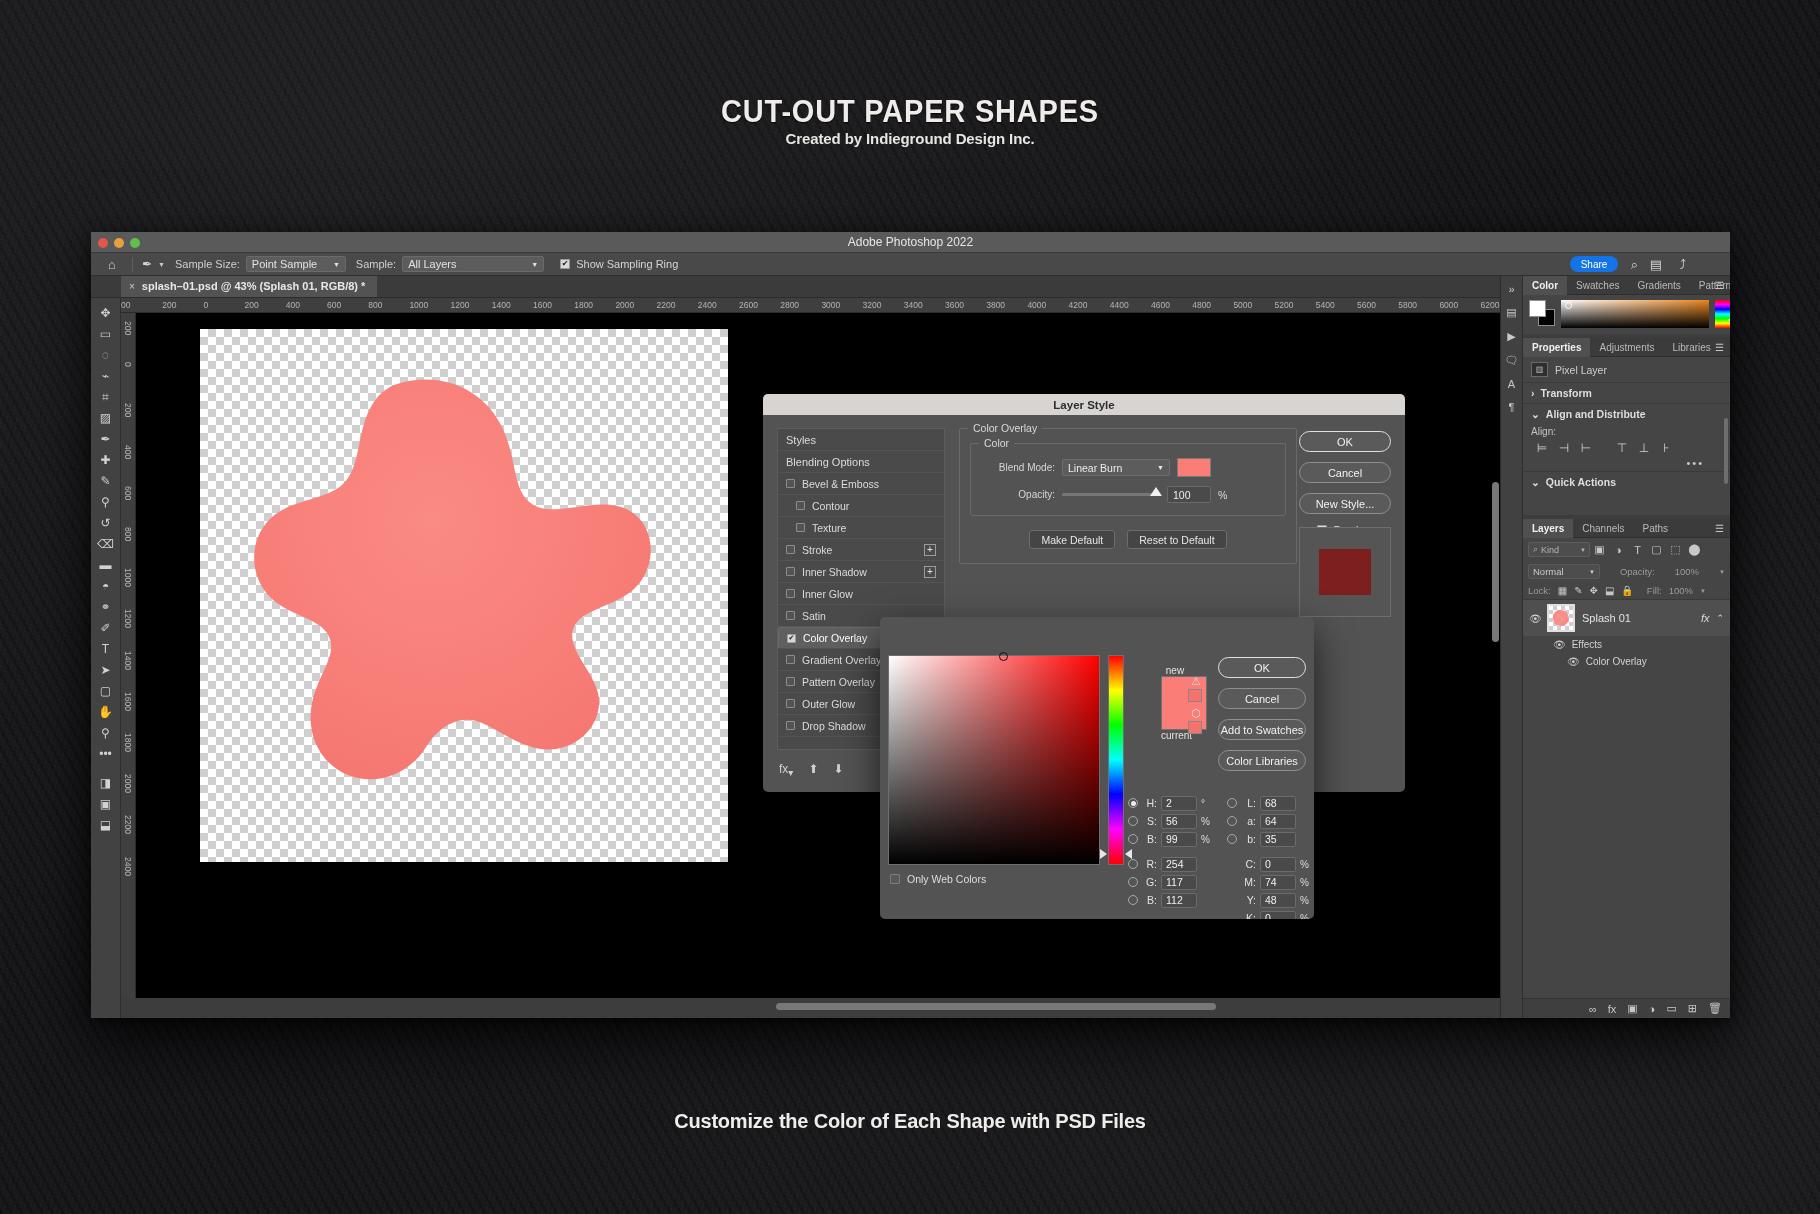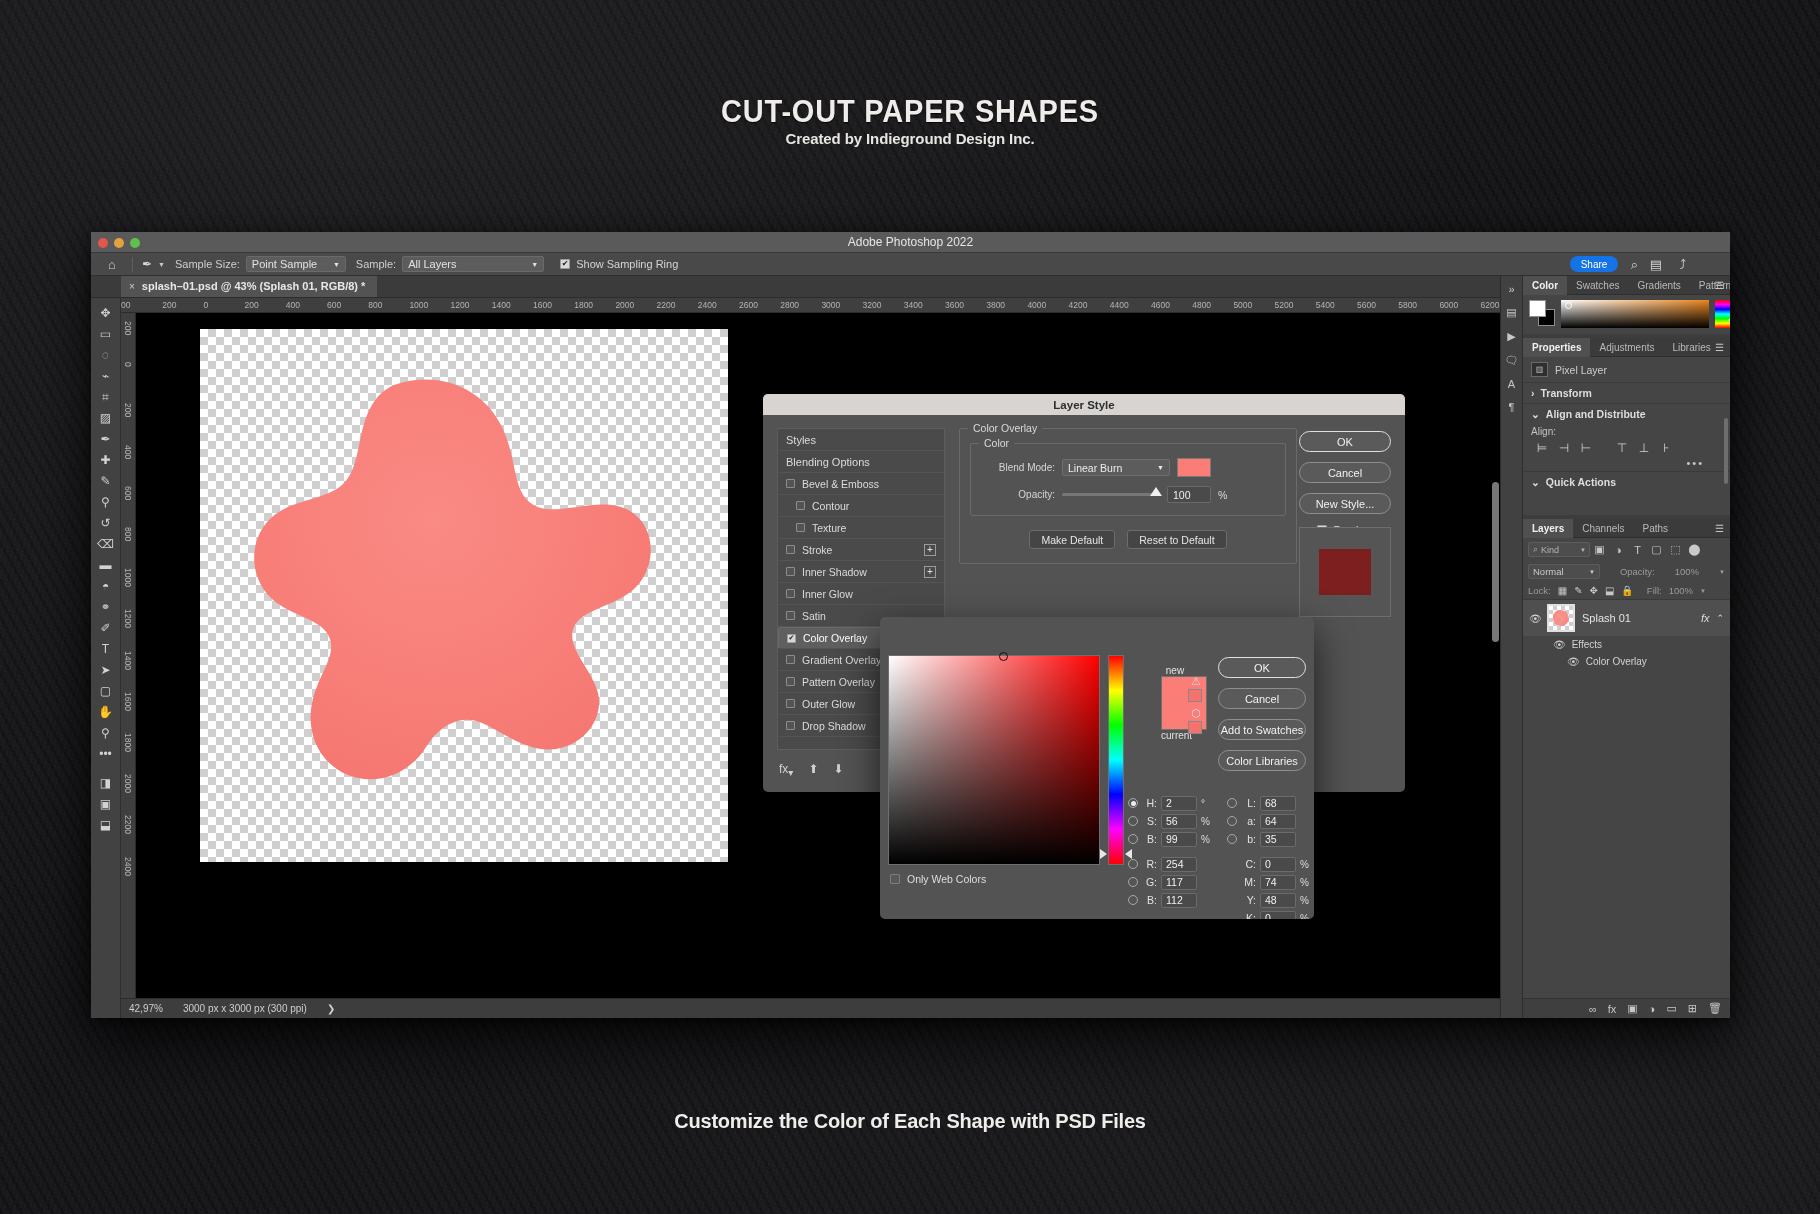--- a/index.html
+++ b/index.html
@@ -500,25 +500,20 @@
           C62,126 98,128 116,112 C136,94 130,58 146,32
           C152,22 159,16 168,12 Z"></path>
       </svg>
     </div>
   </div>
   <div class="hscroll">
       <i></i>
     </div>
   <div class="vscroll"></div>
 
-  <div class="statusbar">
-    <span>42,97%</span>
-    <span>3000 px x 3000 px (300 ppi)</span>
-    <span>❯</span>
-  </div>
 
   <div class="rightdock">
     <div class="icobar">
       <span>»</span>
       <span>▤</span>
       <span>▶</span>
       <span>🗨</span>
       <span>A</span>
       <span>¶</span>
     </div>

